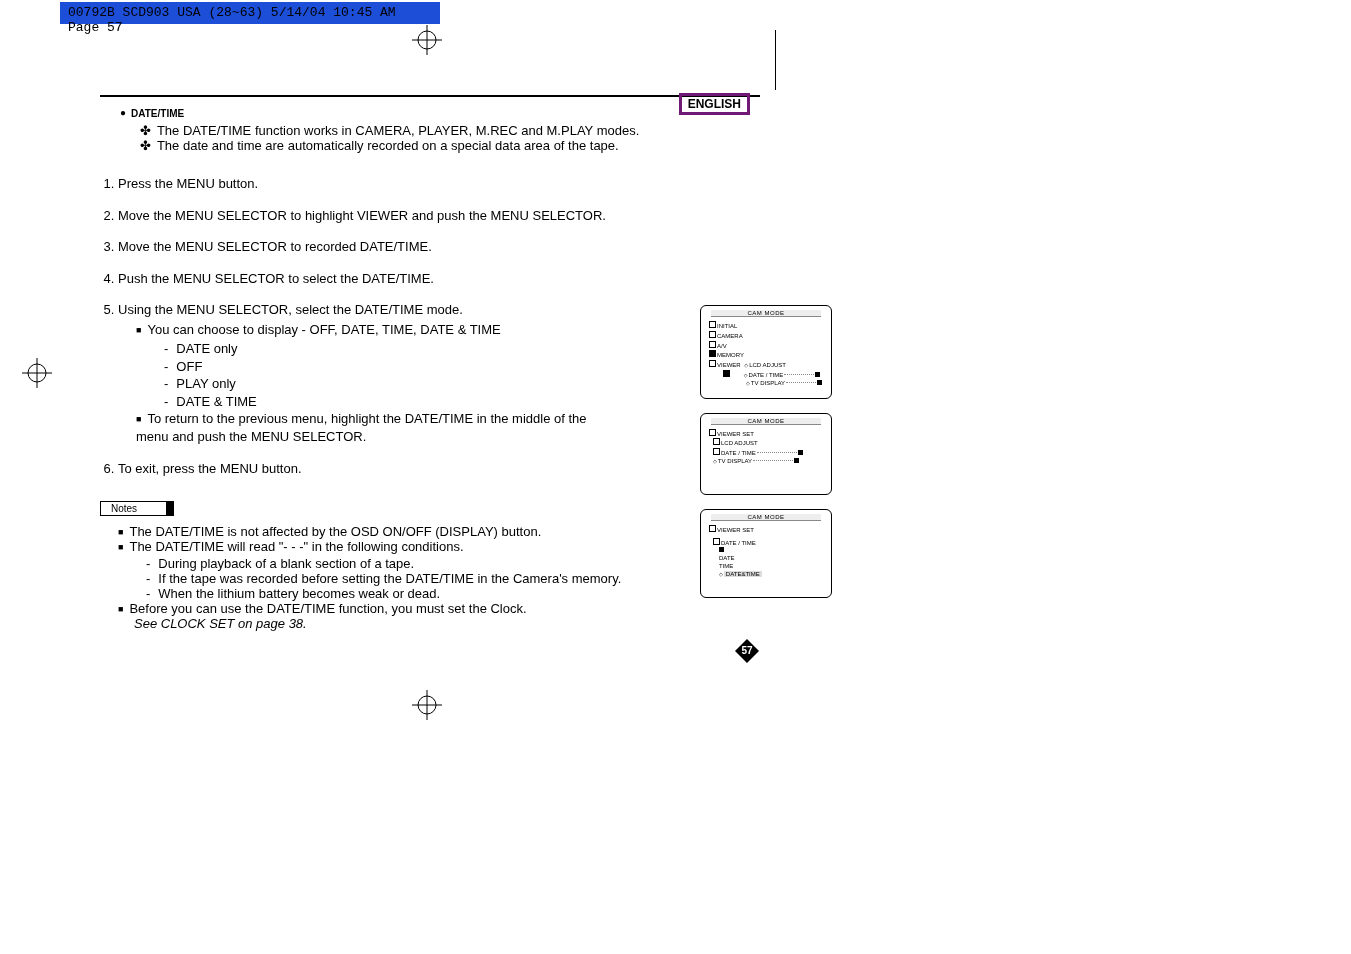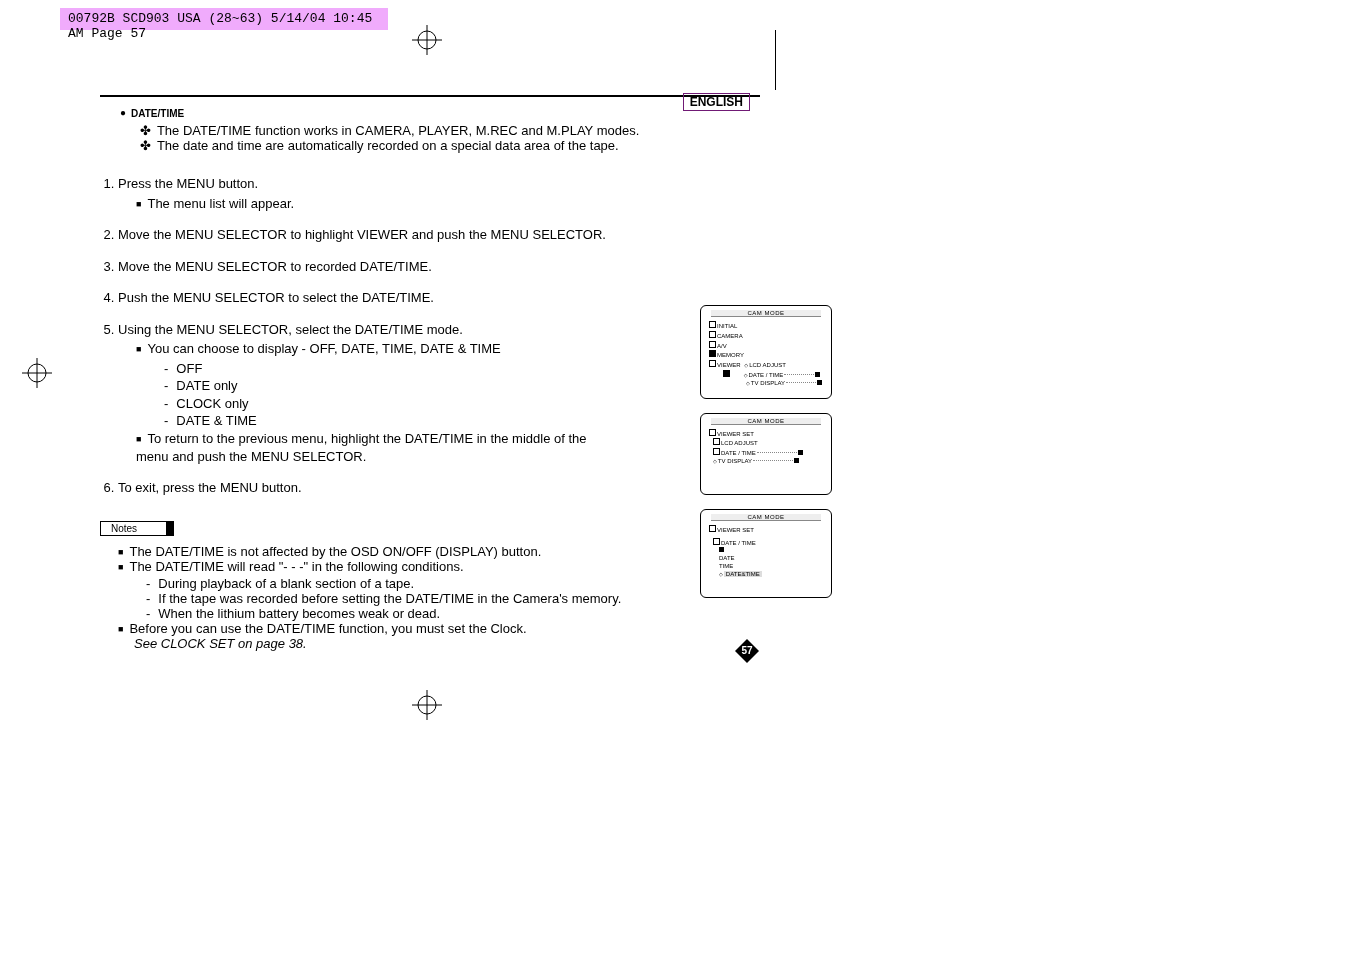--- a/index.html
+++ b/index.html
@@ -8,25 +8,25 @@
     background: #fff;
     font-family: Arial, Helvetica, sans-serif;
     color: #000;
     width: 1351px;
     height: 954px;
     position: relative;
     font-size: 13px;
   }
   .header-bar {
     position: absolute;
-    top: 8px;
+    top: 2px;
     left: 60px;
-    width: 328px;
+    width: 380px;
     height: 22px;
-    background: #f0abfc;
+    background: #1d4ed8;
     font-family: "Courier New", monospace;
     font-size: 13px;
     padding: 3px 8px 0 8px;
     box-sizing: border-box;
   }
   .crop-mark {
     position: absolute;
     width: 30px;
     height: 30px;
   }
@@ -34,21 +34,21 @@
   .content-area {
     position: absolute;
     left: 100px;
     top: 95px;
     width: 660px;
   }
   .lang-box {
     position: absolute;
     right: 10px;
     top: -2px;
-    border: 1px solid #701a75;
+    border: 3px solid #701a75;
     padding: 1px 6px;
     font-weight: bold;
     font-size: 12px;
   }
   h1.title {
     font-size: 22px;
     font-weight: bold;
     margin: 18px 0 2px 0;
     font-style: italic;
   }
@@ -260,34 +260,31 @@
   <div class="rule"></div>
 
   <div class="section-head">DATE/TIME</div>
   <ul class="bullets-plus">
     <li>The DATE/TIME function works in CAMERA, PLAYER, M.REC and M.PLAY modes.</li>
     <li>The date and time are automatically recorded on a special data area of the tape.</li>
   </ul>
 
   <ol class="steps">
     <li><span>Press the MENU button.</span>
-      <ul class="square">
-          <li>The menu list will appear.</li>
-        </ul>
     </li>
     <li>Move the MENU SELECTOR to highlight VIEWER and push the MENU SELECTOR.</li>
     <li>Move the MENU SELECTOR to recorded DATE/TIME.</li>
     <li>Push the MENU SELECTOR to select the DATE/TIME.</li>
     <li><span>Using the MENU SELECTOR, select the DATE/TIME mode.</span>
       <ul class="square">
         <li><span>You can choose to display - OFF, DATE, TIME, DATE &amp; TIME</span>
           <ul class="dash">
+            <li>DATE only</li>
             <li>OFF</li>
-            <li>DATE only</li>
-            <li>CLOCK only</li>
+            <li>PLAY only</li>
             <li>DATE &amp; TIME</li>
           </ul>
         </li>
         <li>To return to the previous menu, highlight the DATE/TIME in the middle of the menu and push the MENU SELECTOR.</li>
       </ul>
     </li>
     <li>To exit, press the MENU button.</li>
   </ol>
 
   <div class="notes-box">Notes</div>

